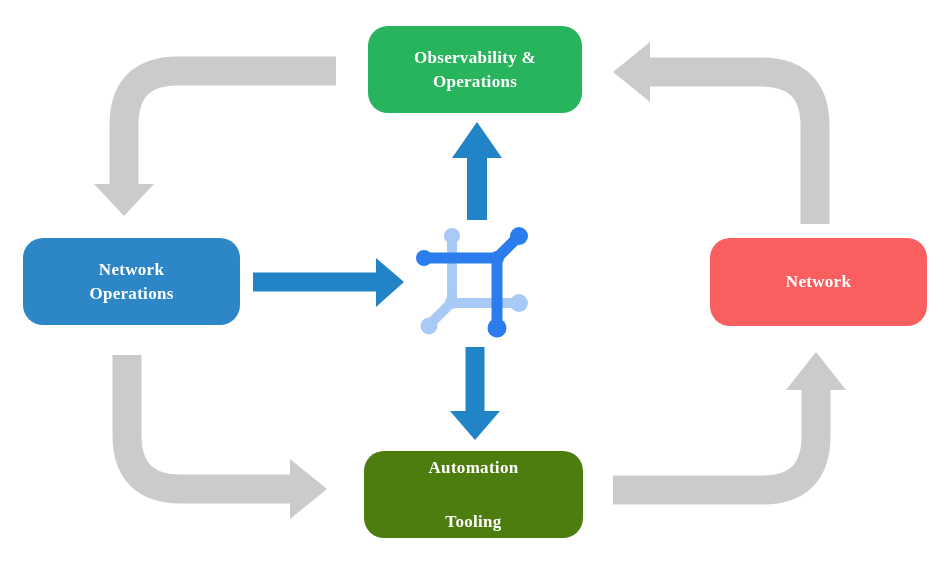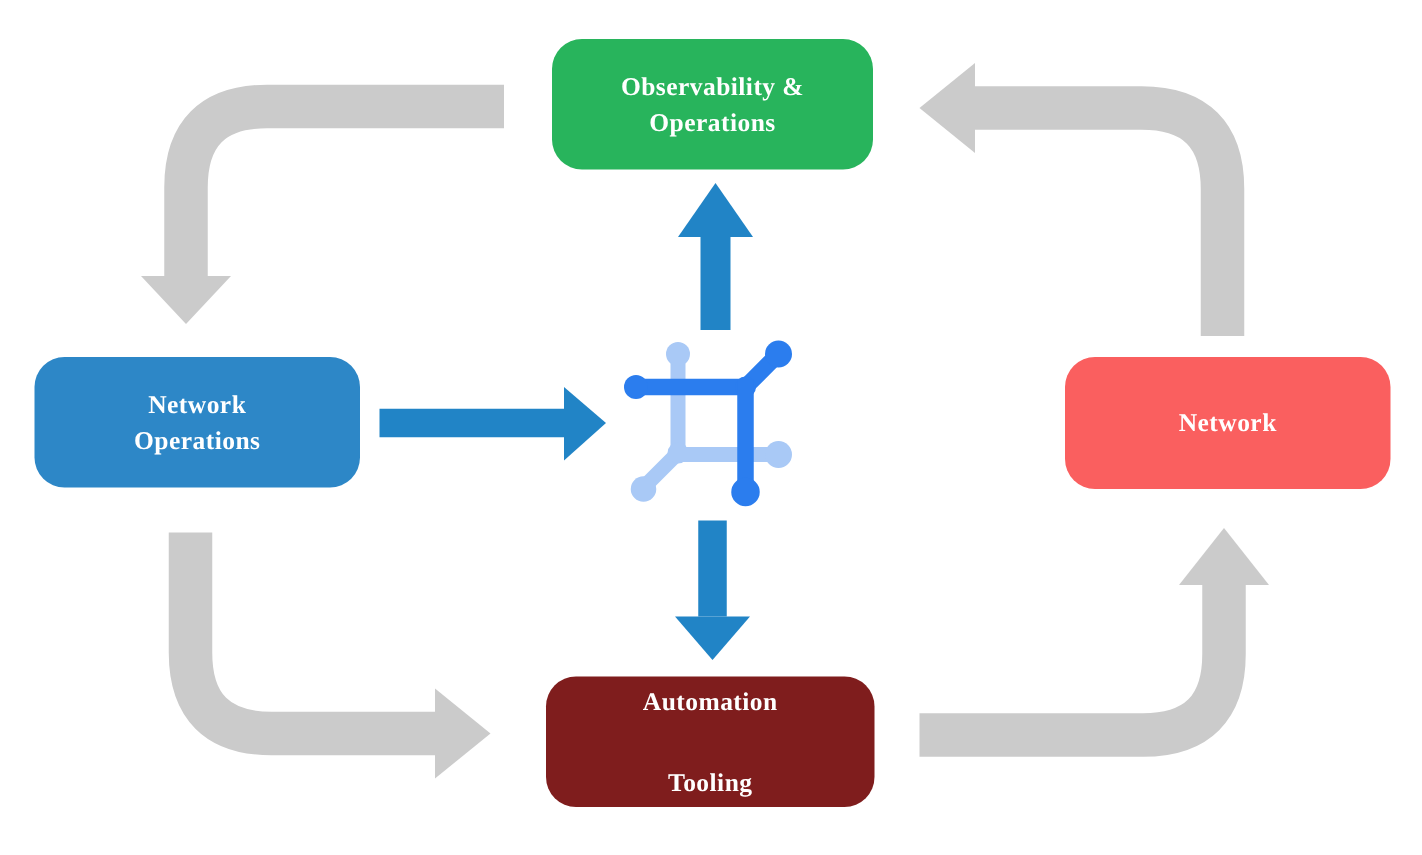--- a/index.html
+++ b/index.html
@@ -26,21 +26,21 @@
     color: #ffffff;
     font-size: 17px;
     font-weight: 600;
     letter-spacing: 0.3px;
     line-height: 1.4;
     text-align: center;
   }
   .node-observability { left: 368px; top: 26px;  width: 214px; height: 87px; background: #28B45C; }
   .node-operations    { left: 23px;  top: 238px; width: 217px; height: 87px; background: #2D87C7; }
   .node-infrastructure{ left: 710px; top: 238px; width: 217px; height: 88px; background: #FA5F5F; }
-  .node-automation    { left: 364px; top: 451px; width: 219px; height: 87px; background: #7f1d1d; gap: 30px; }
+  .node-automation    { left: 364px; top: 451px; width: 219px; height: 87px; background: #4d7c0f; gap: 30px; }
   .gray-stroke { fill: none; stroke: #CBCBCB; stroke-width: 29; }
   .gray-fill   { fill: #CBCBCB; }
   .blue-stroke { fill: none; stroke: #2184C6; }
   .blue-fill   { fill: #2184C6; }
 </style>
 </head>
 <body>
 
 <div class="stage">
 

